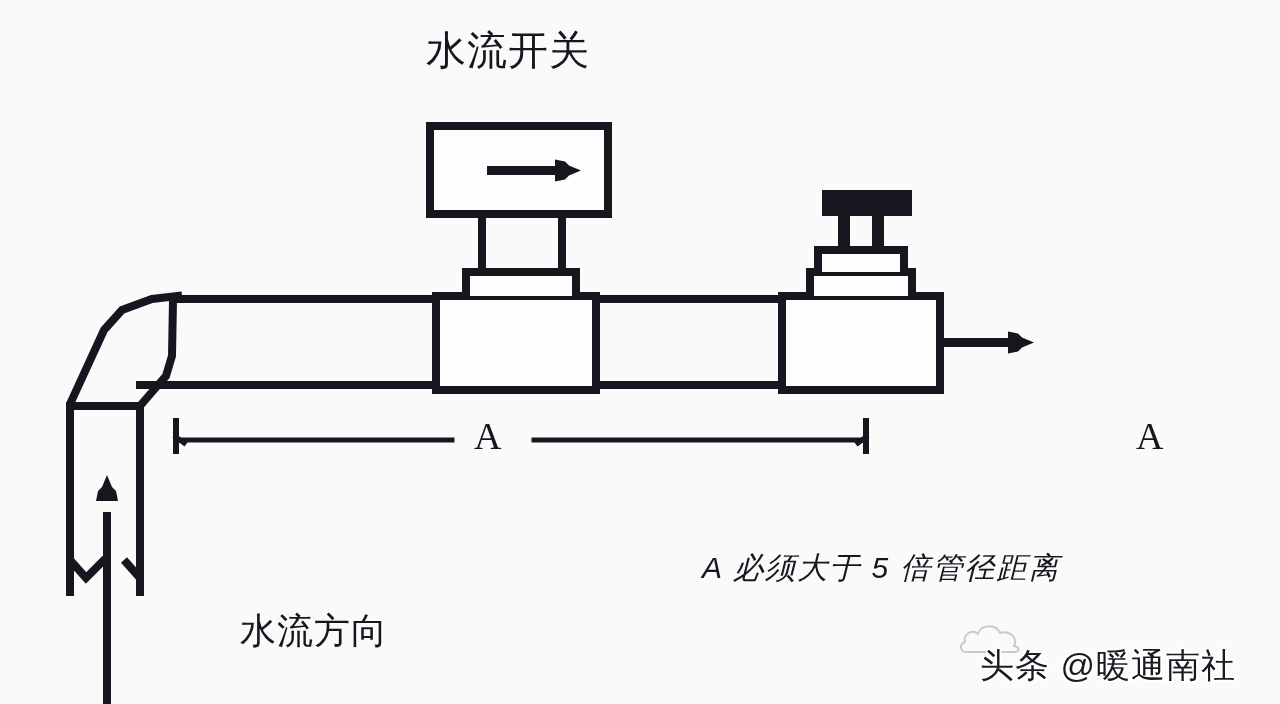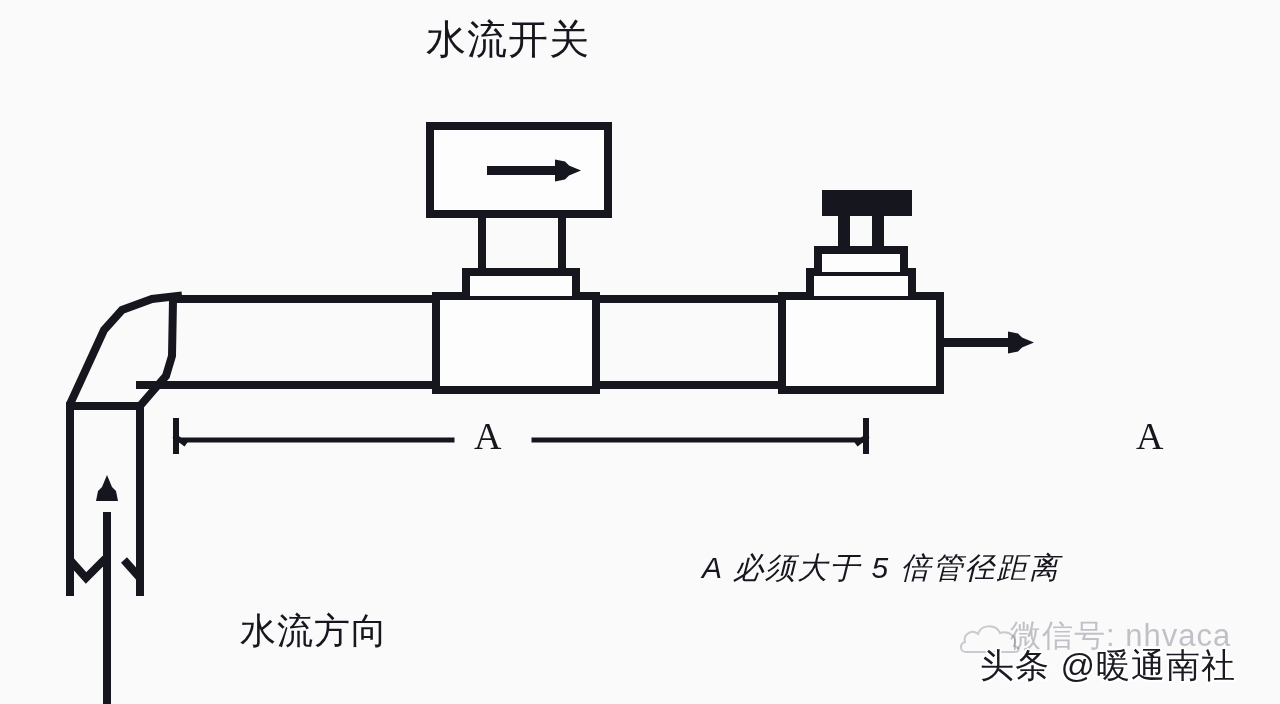--- a/index.html
+++ b/index.html
@@ -26,21 +26,21 @@
   }
   .txt {
     position: absolute;
     color: #16161e;
     white-space: nowrap;
     line-height: 1;
     user-select: none;
   }
   #title-label {
     left: 426px;
-    top: 19px;
+    top: 30px;
     font-size: 40px;
     letter-spacing: 1px;
   }
   #flow-direction-label {
     left: 240px;
     top: 613px;
     font-size: 36px;
     letter-spacing: 1px;
   }
   #note-label {
@@ -219,17 +219,16 @@
 
   <div class="txt" id="note-label">A 必须大于 5 倍管径距离</div>
 
   <div class="txt" id="flow-direction-label">水流方向</div>
 
   <svg id="watermark-cloud" viewBox="0 0 70 48">
     <path d="M8,40 C2,40 1,32 7,30 C5,22 14,17 20,22 C23,12 38,12 42,21
              C52,18 60,26 56,34 C62,35 62,40 56,40 Z" fill="none" stroke="#5a5a6e" stroke-width="2"></path>
   </svg>
 
-  <div class="wm" id="watermark-wechat">微信号: nhvaca</div>
 
   <div class="wm" id="watermark-toutiao">头条 @暖通南社</div>
 
 </div>
 
 </body></html>

